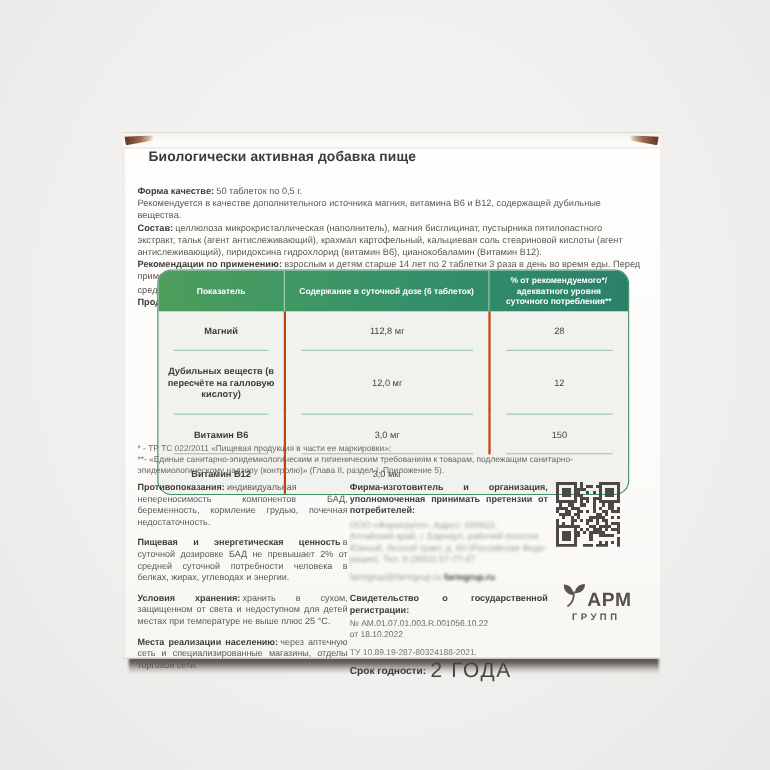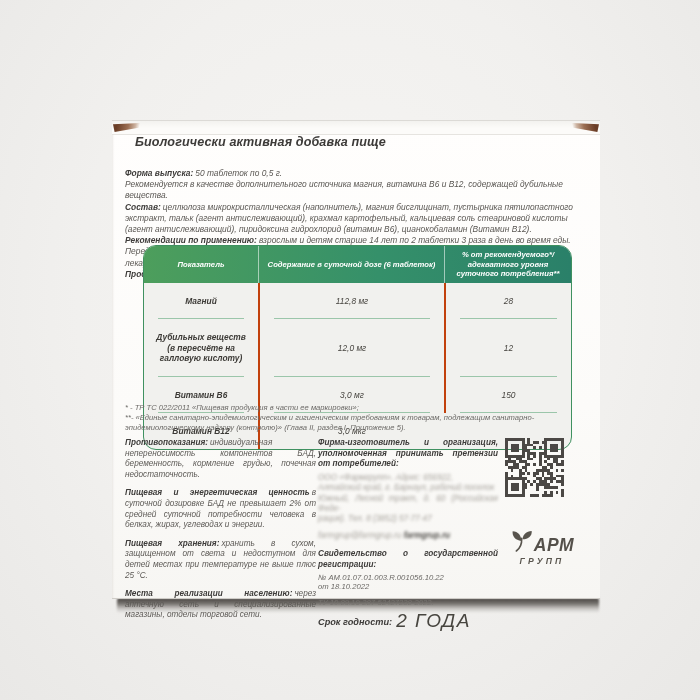--- a/index.html
+++ b/index.html
@@ -34,21 +34,21 @@
     right:1px;
     background:linear-gradient(260deg,#6b3e27 15%,#9c6f53 55%,#cdb4a2 80%,rgba(210,190,175,0) 95%);
     clip-path:polygon(0 0,100% 15%,94% 100%,0 50%);
   }
   .ground-shadow{
     position:absolute;left:117px;top:598px;width:482px;height:15px;
     background:linear-gradient(180deg,#4a4643 0%,#716d69 35%,rgba(150,146,142,.45) 70%,rgba(150,146,142,0) 100%);
     filter:blur(1.2px);border-radius:2px;
   }
   
-  .content{position:absolute;left:12px;top:13px;width:462px;height:460px;color:#56534f;font-style:italic;}
+  .content{position:absolute;left:12px;top:13px;width:462px;height:460px;color:#56534f;}
   .title{
     position:absolute;left:11px;top:1px;width:448px;
     font-size:12.6px;font-weight:bold;line-height:1.3;color:#3d3b39;letter-spacing:.1px;
   }
   .intro{position:absolute;left:1px;top:35px;width:459px;font-size:8.4px;line-height:11.2px;color:#5a5753;}
   .intro p{margin:0;}
   .lead{font-weight:bold;color:#3e3c3a;margin-right:2px;}
   
   .ntable{
     position:absolute;left:19px;top:112px;width:429px;
@@ -110,21 +110,21 @@
       <div class="corner right"></div>
     </div>
 
     <div class="content">
 
       <div class="title">
         <div>Биологически активная добавка пище</div>
       </div>
 
       <div class="intro">
-        <p><span class="lead">Форма выпуска:</span><span>50 таблеток по 0,5 г.</span></p>
+        <p><span class="lead">Форма качестве:</span><span>50 таблеток по 0,5 г.</span></p>
         <p><span>Рекомендуется в качестве дополнительного источника магния, витамина В6 и В12, содержащей дубильные вещества.</span></p>
         <p><span class="lead">Состав:</span><span>целлюлоза микрокристаллическая (наполнитель), магния бисглицинат, пустырника пятилопастного экстракт, тальк (агент антислеживающий), крахмал картофельный, кальциевая соль стеариновой кислоты (агент антислеживающий), пиридоксина гидрохлорид (витамин В6), цианокобаламин (Витамин В12).</span></p>
         <p><span class="lead">Рекомендации по применению:</span><span>взрослым и детям старше 14 лет по 2 таблетки 3 раза в день во время еды. Перед применением рекомендуется проконсультироваться с врачом/врачом педиатром. Не является лекарственным средством.</span></p>
         <p><span class="lead">Продолжительность приема:</span><span>1 месяц.</span></p>
       </div>
 
       <div class="ntable">
         <div class="t-head">
           <div class="cell">Показатель</div>
           <div class="cell">Содержание в суточной дозе (6 таблеток)</div>
@@ -154,39 +154,39 @@
       <div class="footnotes">
         <p>* - ТР ТС 022/2011 «Пищевая продукция в части ее маркировки»;</p>
         <p>**- «Единые санитарно-эпидемиологическим и гигиеническим требованиям к товарам, подлежащим санитарно-эпидемиологическому надзору (контролю)» (Глава II, раздел I, Приложение 5).</p>
       </div>
 
       <div class="lower">
 
         <div class="lcol">
           <p class="sec"><span class="lead">Противопоказания:</span><span>индивидуальная непереносимость компонентов БАД, беременность, кормление грудью, почечная недостаточность.</span></p>
           <p class="sec"><span class="lead">Пищевая и энергетическая ценность</span><span>в суточной дозировке БАД не превышает 2% от средней суточной потребности человека в белках, жирах, углеводах и энергии.</span></p>
-          <p class="sec"><span class="lead">Пищевая хранения:</span><span>хранить в сухом, защищенном от света и недоступном для детей местах при температуре не выше плюс 25 °С.</span></p>
+          <p class="sec"><span class="lead">Условия хранения:</span><span>хранить в сухом, защищенном от света и недоступном для детей местах при температуре не выше плюс 25 °С.</span></p>
           <p class="sec"><span class="lead">Места реализации населению:</span><span>через аптечную сеть и специализированные магазины, отделы торговой сети.</span></p>
         </div>
 
         <div class="rcol">
           <p class="sec" style="margin-bottom:3px;"><span class="lead">Фирма-изготовитель и организация, уполномоченная принимать претензии от потребителей:</span></p>
           <div>
             <div class="blur-line">ООО «Фармгрупп». Адрес: 656922,</div>
             <div class="blur-line">Алтайский край, г. Барнаул, рабочий поселок</div>
             <div class="blur-line">Южный, Лесной тракт, д. 60 (Российская Феде-</div>
             <div class="blur-line">рация). Тел. 8 (3852) 57-77-47</div>
             <div class="blur-contact"><span>farmgrup@farmgrup.ru</span> <span class="site">farmgrup.ru</span></div>
           </div>
           <p class="sec" style="margin-top:8px;margin-bottom:2px;"><span class="lead">Свидетельство о государственной регистрации:</span></p>
           <div class="reg-num">
             <div>№ АМ.01.07.01.003.R.001056.10.22</div>
             <div>от 18.10.2022</div>
           </div>
-          <p class="tu-line">ТУ 10.89.19-287-52427238-2022.</p>
+          <p class="tu-line">ТУ 10.89.19-287-80324188-2021.</p>
           <div class="shelf">
             <span class="lbl">Срок годности:</span><span class="val">2 ГОДА</span>
           </div>
         </div>
 
         <div class="qr" style="top:0px;">
           <svg viewBox="0 0 21 21" shape-rendering="crispEdges" preserveAspectRatio="none">
               <rect x="0" y="0" width="1" height="1"></rect>
               <rect x="1" y="0" width="1" height="1"></rect>
               <rect x="2" y="0" width="1" height="1"></rect>

